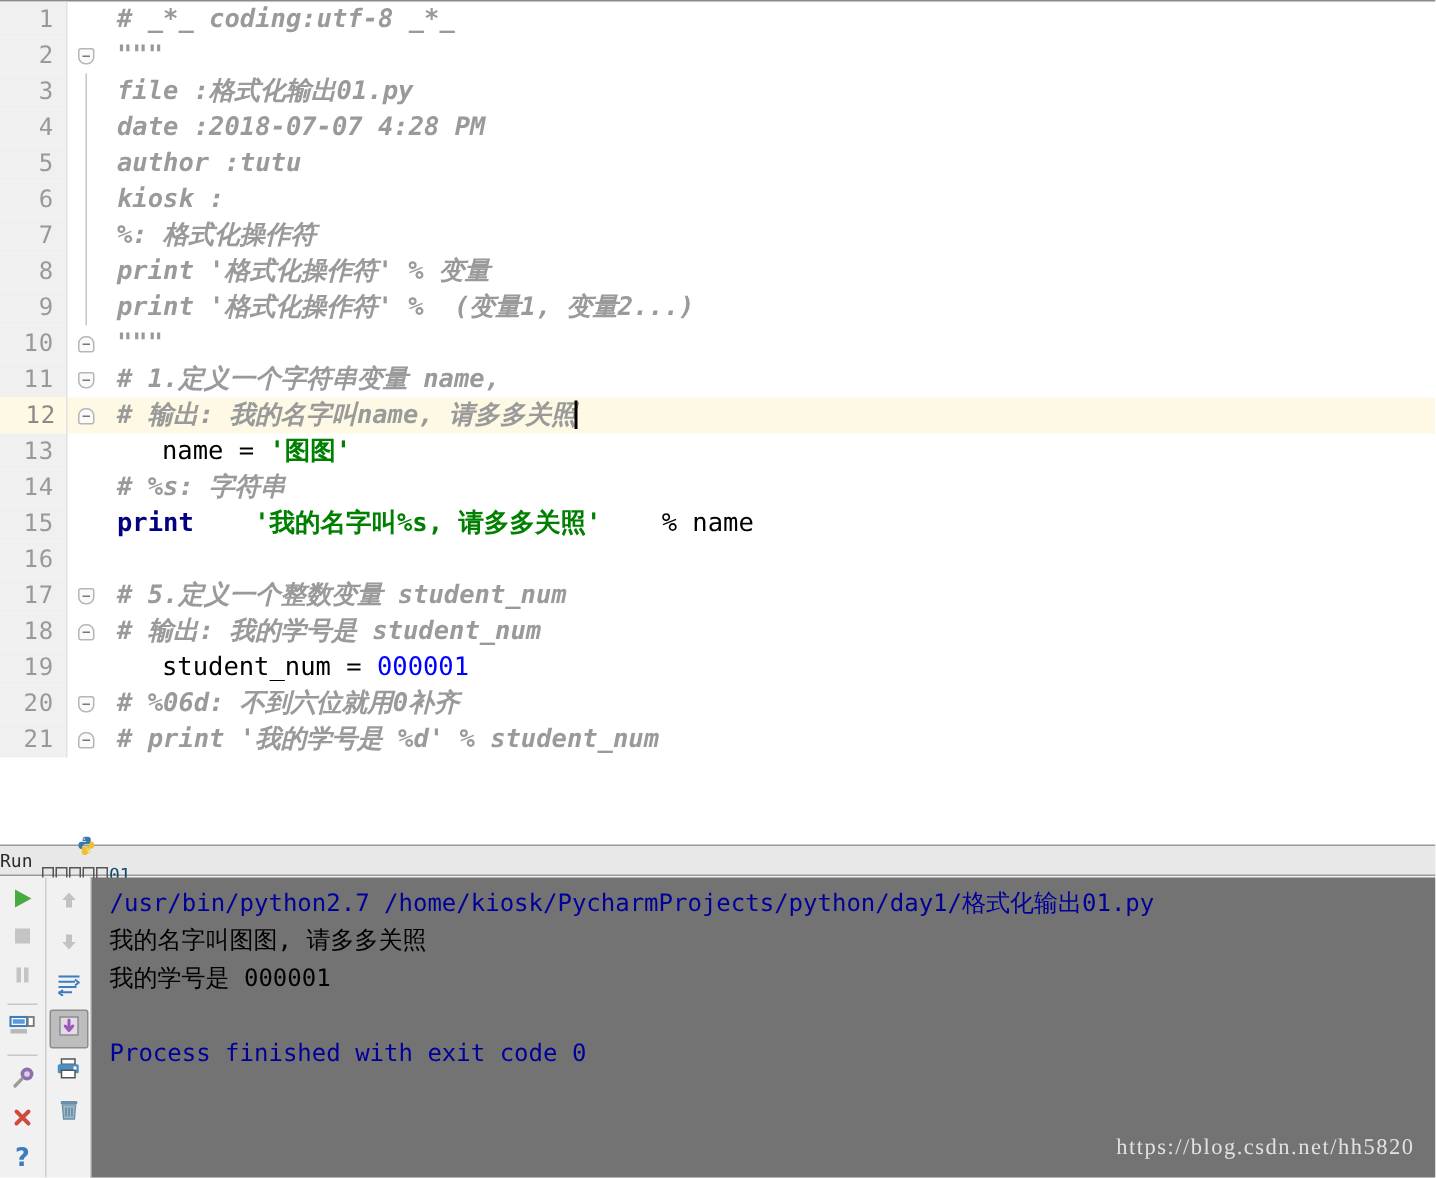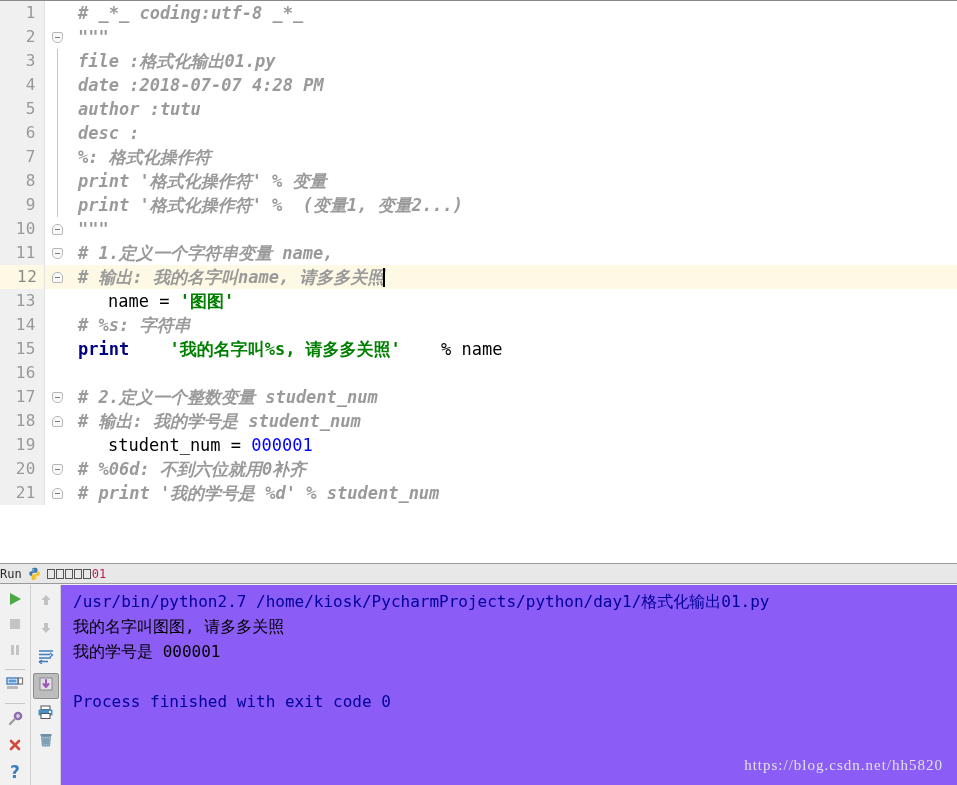--- a/index.html
+++ b/index.html
@@ -150,21 +150,22 @@
     font-size: 12px;
     color: #2b2b2b;
     margin-right: 6px;
   }
   #run-tabbar .rb-tab {
     display: flex;
     align-items: center;
     gap: 6px;
     font-family: "DejaVu Sans Mono", monospace;
     font-size: 12px;
-    color: #be185d;
+    color: #0c4a6e;
+    flex-direction: column;
   }
   .boxglyph {
     display: inline-block;
     width: 8px;
     height: 10px;
     border: 1px solid #555;
     box-sizing: border-box;
     margin-right: 1px;
     vertical-align: -1px;
   }
@@ -207,21 +208,21 @@
   }
   .tool-sep {
     width: 20px;
     height: 1px;
     background: #c8c8c8;
     margin: 3px 0 5px 0;
   }
 
   #console {
     flex: 1 1 auto;
-    background: #8b5cf6;
+    background: #737373;
     border-left: 1px solid #cfcfcf;
     position: relative;
     overflow: hidden;
     padding: 4px 0 0 12px;
     box-sizing: border-box;
   }
   .con-line {
     font-family: "DejaVu Sans Mono", monospace;
     font-size: 16px;
     line-height: 25px;
@@ -245,32 +246,32 @@
 </head>
 <body>
 
 <div id="editor-area">
   <div class="code-rows" id="code-rows">
       <div class="code-row"><div class="gutter">1</div><div class="foldcol"></div><div class="codecol"><span class="tk-comment"># _*_ coding:utf-8 _*_</span></div></div>
       <div class="code-row"><div class="gutter">2</div><div class="foldcol"><span class="fold top"></span></div><div class="codecol"><span class="tk-comment">"""</span></div></div>
       <div class="code-row"><div class="gutter">3</div><div class="foldcol"><span class="foldline"></span></div><div class="codecol"><span class="tk-comment">file :格式化输出01.py</span></div></div>
       <div class="code-row"><div class="gutter">4</div><div class="foldcol"><span class="foldline"></span></div><div class="codecol"><span class="tk-comment">date :2018-07-07 4:28 PM</span></div></div>
       <div class="code-row"><div class="gutter">5</div><div class="foldcol"><span class="foldline"></span></div><div class="codecol"><span class="tk-comment">author :tutu</span></div></div>
-      <div class="code-row"><div class="gutter">6</div><div class="foldcol"><span class="foldline"></span></div><div class="codecol"><span class="tk-comment">desc :</span></div></div>
+      <div class="code-row"><div class="gutter">6</div><div class="foldcol"><span class="foldline"></span></div><div class="codecol"><span class="tk-comment">kiosk :</span></div></div>
       <div class="code-row"><div class="gutter">7</div><div class="foldcol"><span class="foldline"></span></div><div class="codecol"><span class="tk-comment">%: 格式化操作符</span></div></div>
       <div class="code-row"><div class="gutter">8</div><div class="foldcol"><span class="foldline"></span></div><div class="codecol"><span class="tk-comment">print '格式化操作符' % 变量</span></div></div>
       <div class="code-row"><div class="gutter">9</div><div class="foldcol"><span class="foldline"></span></div><div class="codecol"><span class="tk-comment">print '格式化操作符' %  (变量1, 变量2...)</span></div></div>
       <div class="code-row"><div class="gutter">10</div><div class="foldcol"><span class="fold bottom"></span></div><div class="codecol"><span class="tk-comment">"""</span></div></div>
       <div class="code-row"><div class="gutter">11</div><div class="foldcol"><span class="fold top"></span></div><div class="codecol"><span class="tk-comment"># 1.定义一个字符串变量 name,</span></div></div>
       <div class="code-row current"><div class="gutter">12</div><div class="foldcol"><span class="fold bottom"></span></div><div class="codecol"><span class="tk-comment"># 输出: 我的名字叫name, 请多多关照</span><span class="caret"></span></div></div>
       <div class="code-row"><div class="gutter">13</div><div class="foldcol"></div><div class="codecol"><span class="tk-plain">name = </span><span class="tk-str">'图图'</span></div></div>
       <div class="code-row"><div class="gutter">14</div><div class="foldcol"></div><div class="codecol"><span class="tk-comment"># %s: 字符串</span></div></div>
       <div class="code-row"><div class="gutter">15</div><div class="foldcol"></div><div class="codecol"><span class="tk-kw">print</span><span class="tk-plain"> </span><span class="tk-str">'我的名字叫%s, 请多多关照'</span><span class="tk-plain"> % name</span></div></div>
       <div class="code-row"><div class="gutter">16</div><div class="foldcol"></div><div class="codecol"></div></div>
-      <div class="code-row"><div class="gutter">17</div><div class="foldcol"><span class="fold top"></span></div><div class="codecol"><span class="tk-comment"># 2.定义一个整数变量 student_num</span></div></div>
+      <div class="code-row"><div class="gutter">17</div><div class="foldcol"><span class="fold top"></span></div><div class="codecol"><span class="tk-comment"># 5.定义一个整数变量 student_num</span></div></div>
       <div class="code-row"><div class="gutter">18</div><div class="foldcol"><span class="fold bottom"></span></div><div class="codecol"><span class="tk-comment"># 输出: 我的学号是 student_num</span></div></div>
       <div class="code-row"><div class="gutter">19</div><div class="foldcol"></div><div class="codecol"><span class="tk-plain">student_num = </span><span class="tk-num">000001</span></div></div>
       <div class="code-row"><div class="gutter">20</div><div class="foldcol"><span class="fold top"></span></div><div class="codecol"><span class="tk-comment"># %06d: 不到六位就用0补齐</span></div></div>
       <div class="code-row"><div class="gutter">21</div><div class="foldcol"><span class="fold bottom"></span></div><div class="codecol"><span class="tk-comment"># print '我的学号是 %d' % student_num</span></div></div>
     </div>
 </div>
 
 <div id="run-window">
 
   <div id="run-tabbar">

